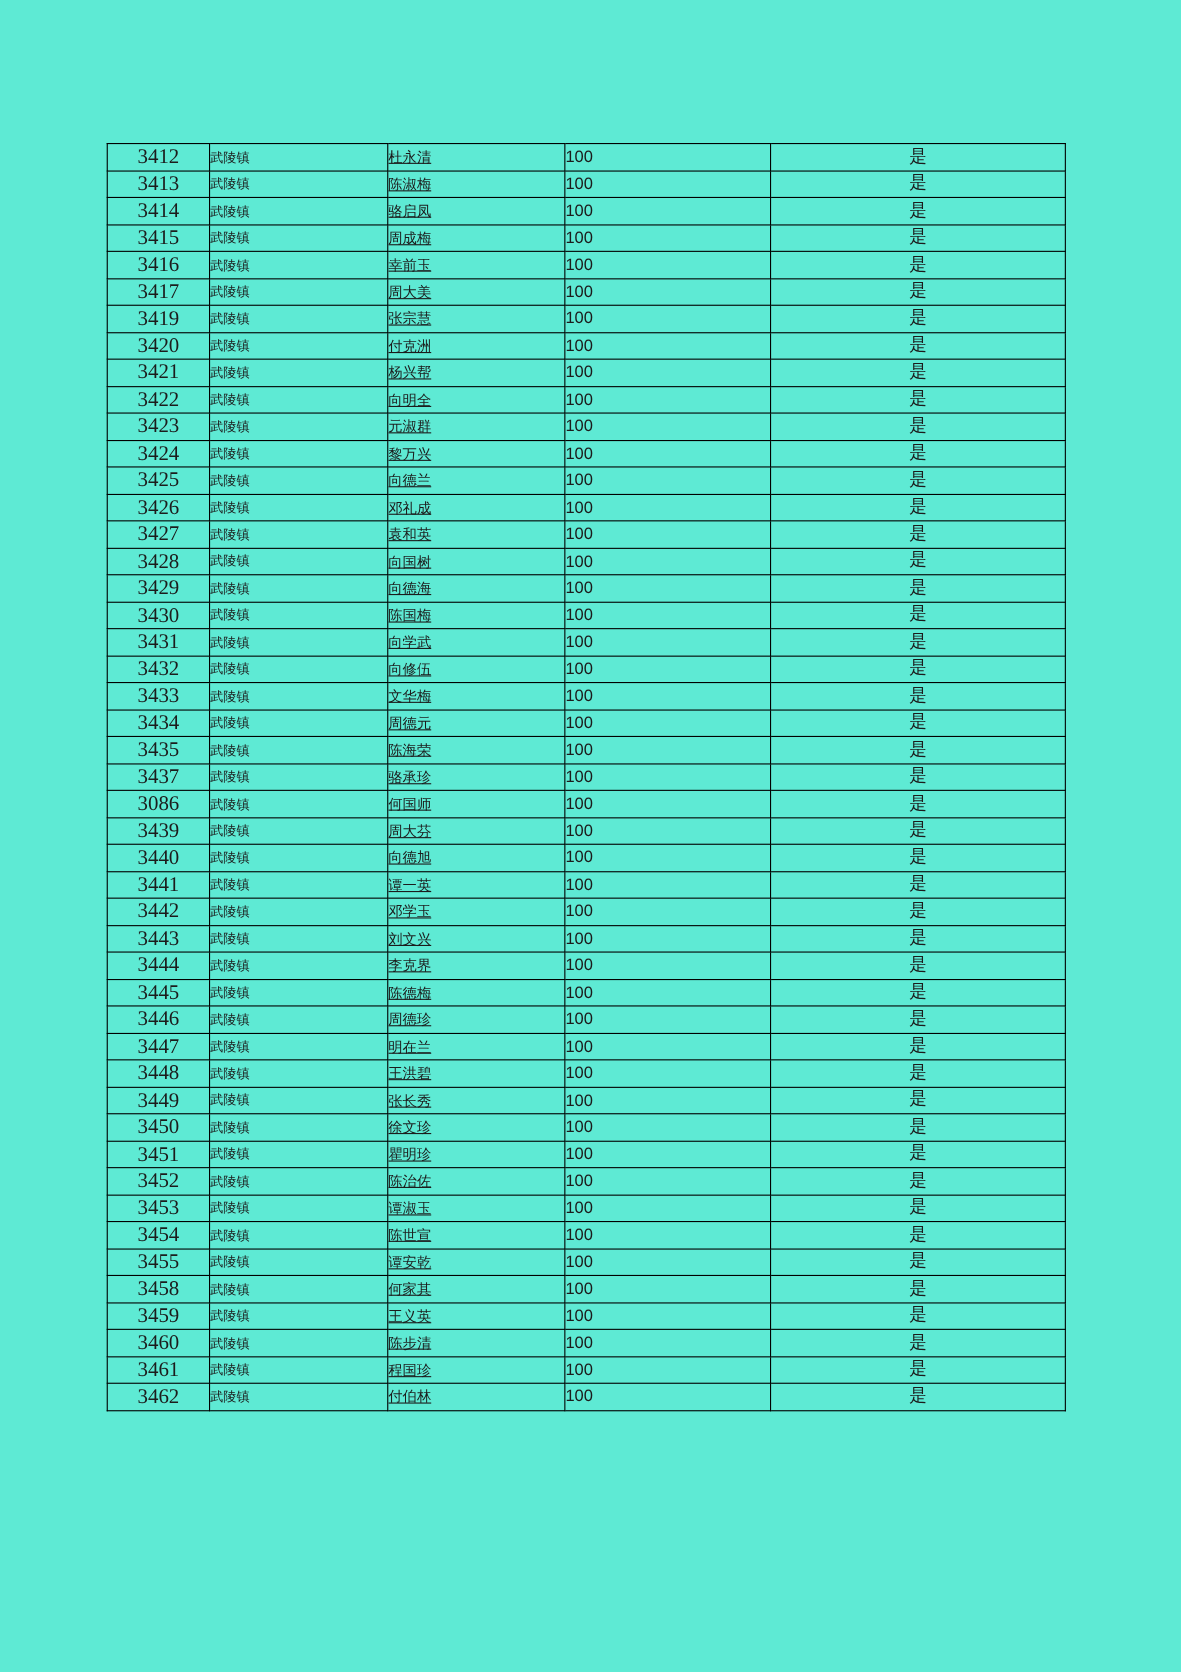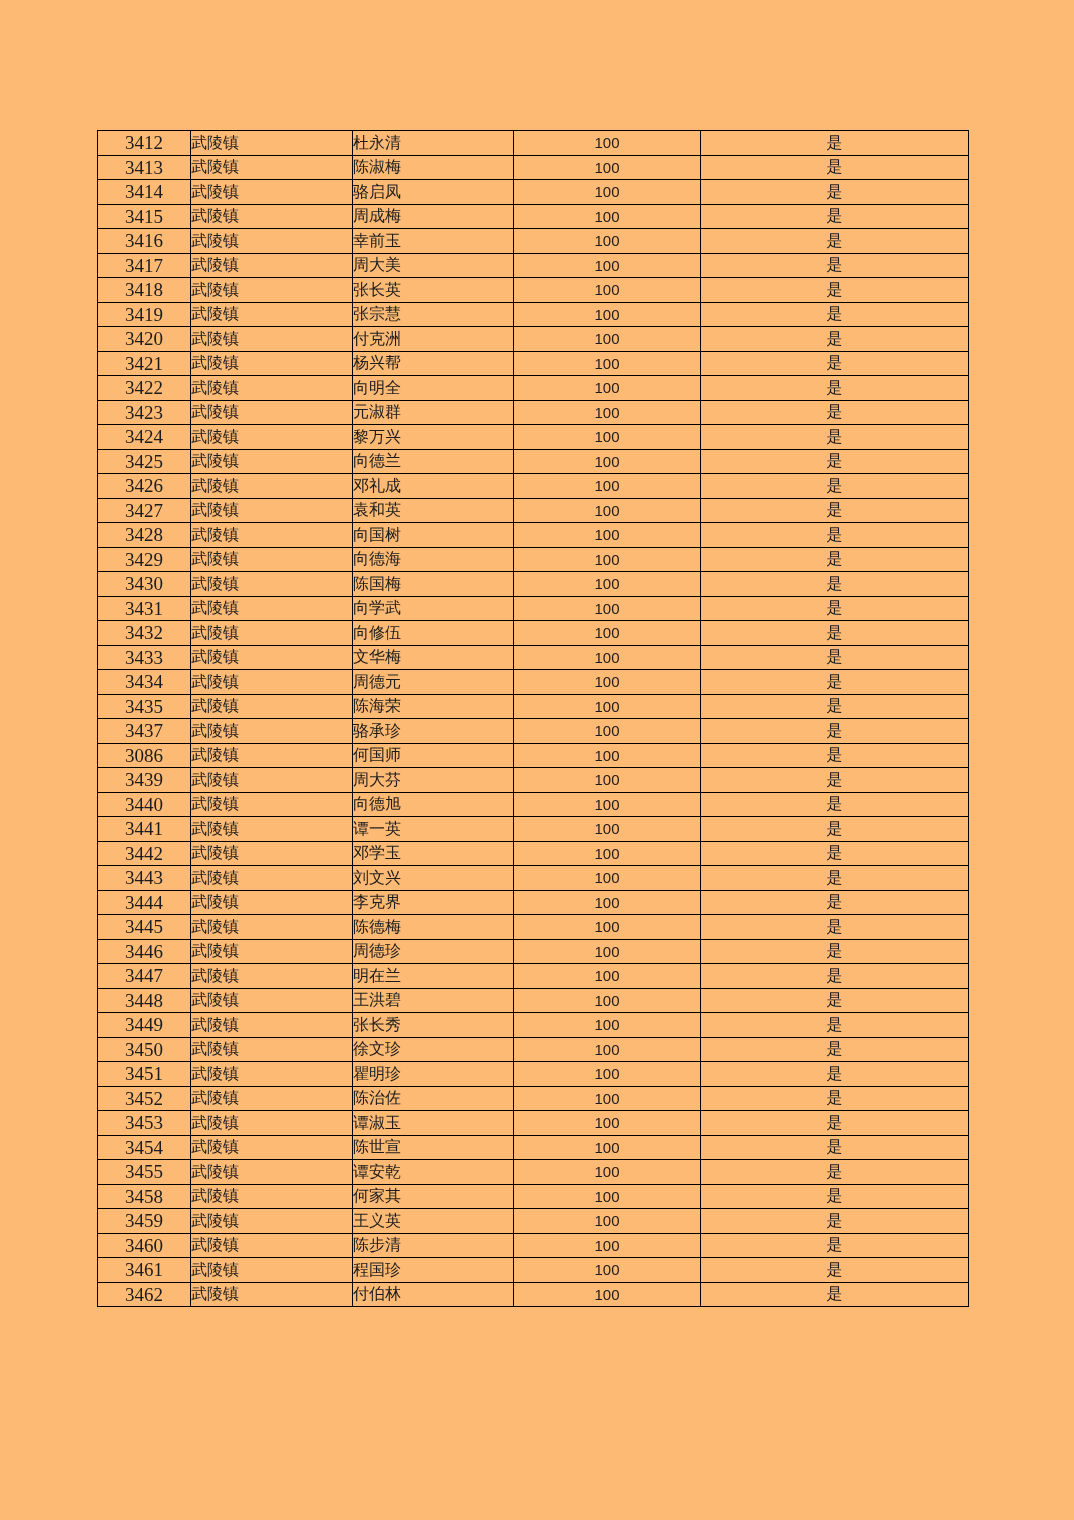--- a/index.html
+++ b/index.html
@@ -12,21 +12,21 @@
     height: 1520px;
     position: relative;
     font-family: "Liberation Serif", serif;
     color: #1c1c1c;
   }
   .page {
     position: absolute;
     left: 0; top: 0;
     width: 1074px;
     height: 1520px;
-    background: #fdba74;
+    background: #5eead4;
   }
   table.roster {
     position: absolute;
     left: 97px;
     top: 130px;
     border-collapse: collapse;
     table-layout: fixed;
     border: 1px solid #000000;
   }
   table.roster td {
@@ -42,32 +42,33 @@
     width: 92px;
     text-align: center;
     font-family: "Liberation Serif", "DejaVu Serif", serif;
     font-size: 19px;
   }
   td.town {
     width: 161px;
     text-align: left;
     padding-left: 4px;
     font-family: "Liberation Serif", "DejaVu Serif", serif;
-    font-size: 16px;
+    font-size: 12px;
   }
   td.name {
     width: 160px;
     text-align: left;
     padding-left: 4px;
     font-family: "Liberation Serif", "DejaVu Serif", serif;
-    font-size: 16px;
+    font-size: 13px;
+    text-decoration: underline;
   }
   td.score {
     width: 186px;
-    text-align: center;
+    text-align: left;
     padding-left: 3px;
     font-family: "Liberation Sans", "DejaVu Sans", sans-serif;
     font-size: 15px;
   }
   td.confirmed {
     width: 267px;
     text-align: center;
     font-family: "Liberation Serif", "DejaVu Serif", serif;
     font-size: 16px;
   }
@@ -121,27 +122,20 @@
     <td class="confirmed">是</td>
   </tr>
         <tr>
     <td class="seq">3417</td>
     <td class="town">武陵镇</td>
     <td class="name">周大美</td>
     <td class="score">100</td>
     <td class="confirmed">是</td>
   </tr>
         <tr>
-    <td class="seq">3418</td>
-    <td class="town">武陵镇</td>
-    <td class="name">张长英</td>
-    <td class="score">100</td>
-    <td class="confirmed">是</td>
-  </tr>
-        <tr>
     <td class="seq">3419</td>
     <td class="town">武陵镇</td>
     <td class="name">张宗慧</td>
     <td class="score">100</td>
     <td class="confirmed">是</td>
   </tr>
         <tr>
     <td class="seq">3420</td>
     <td class="town">武陵镇</td>
     <td class="name">付克洲</td>

